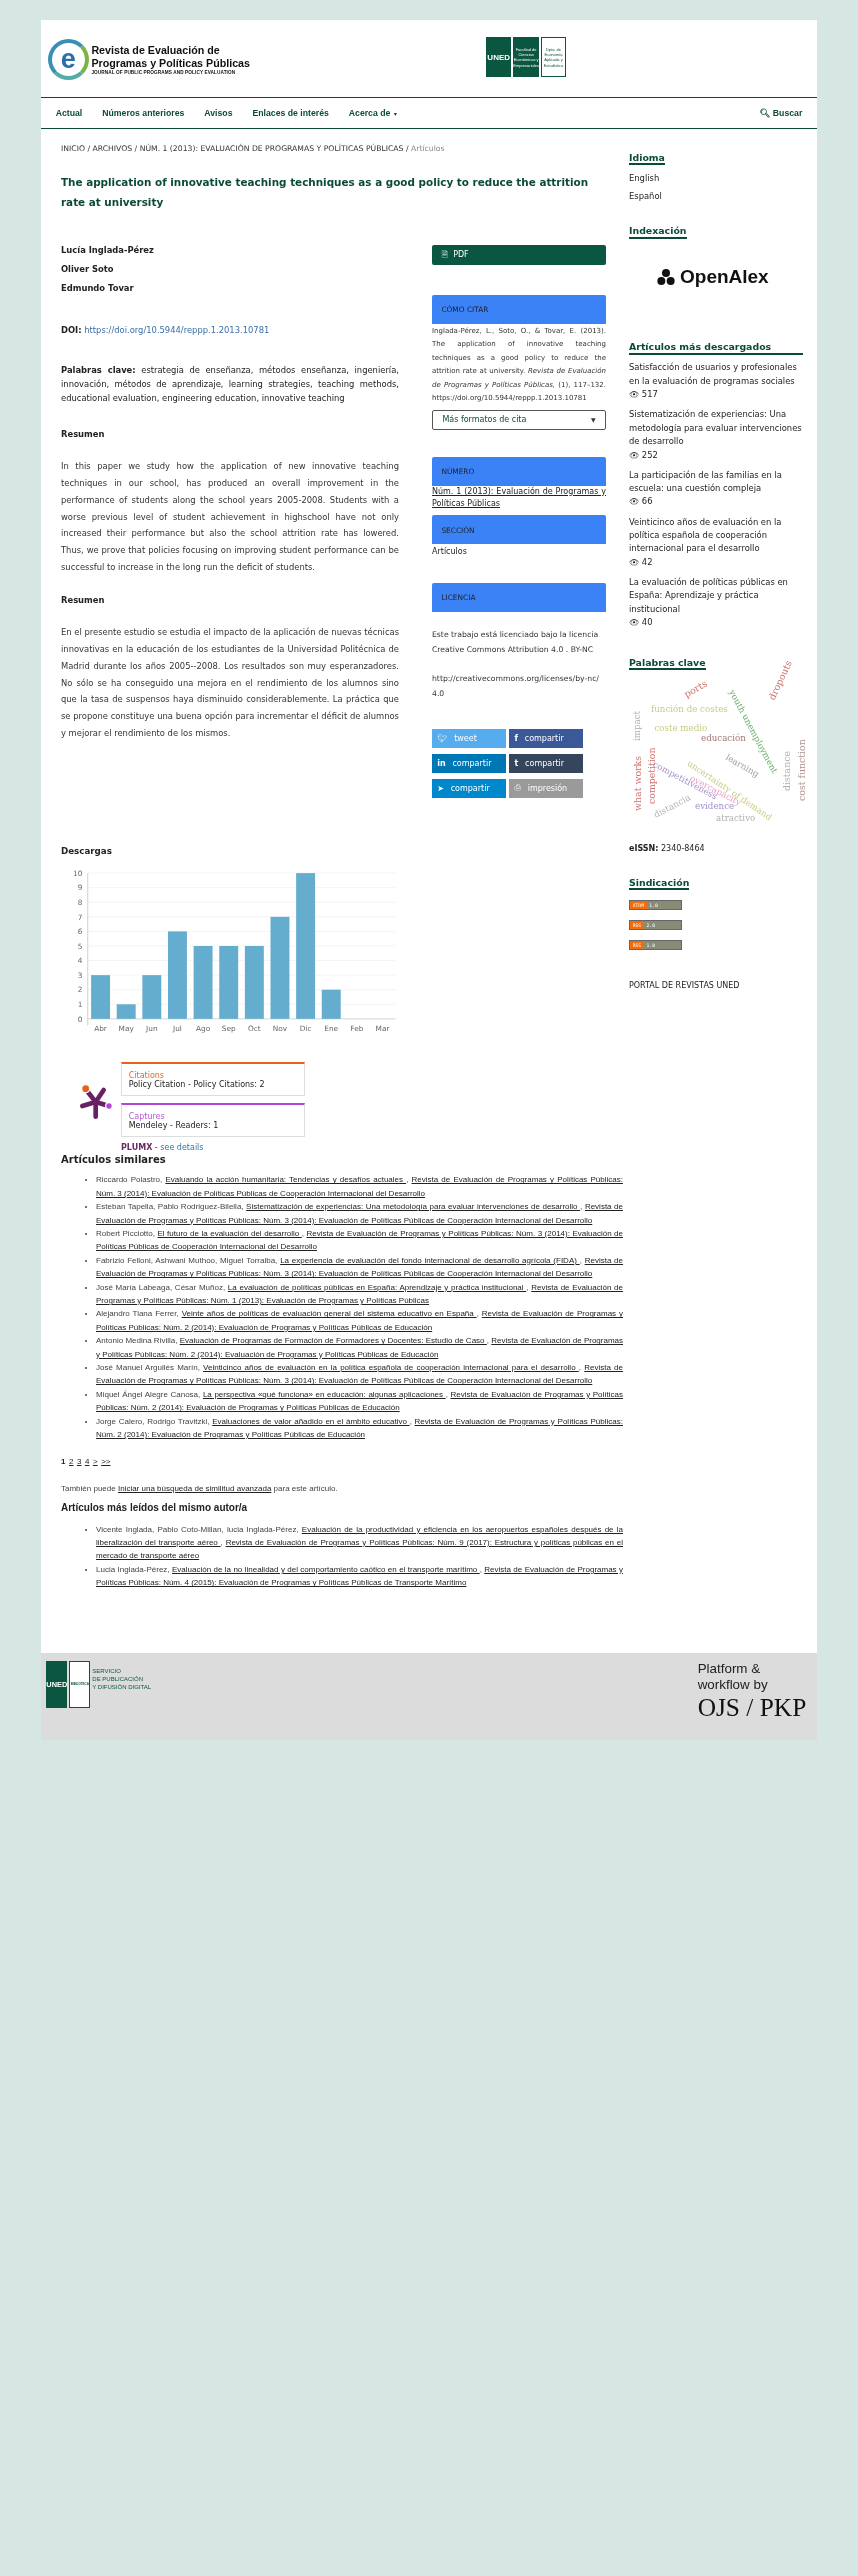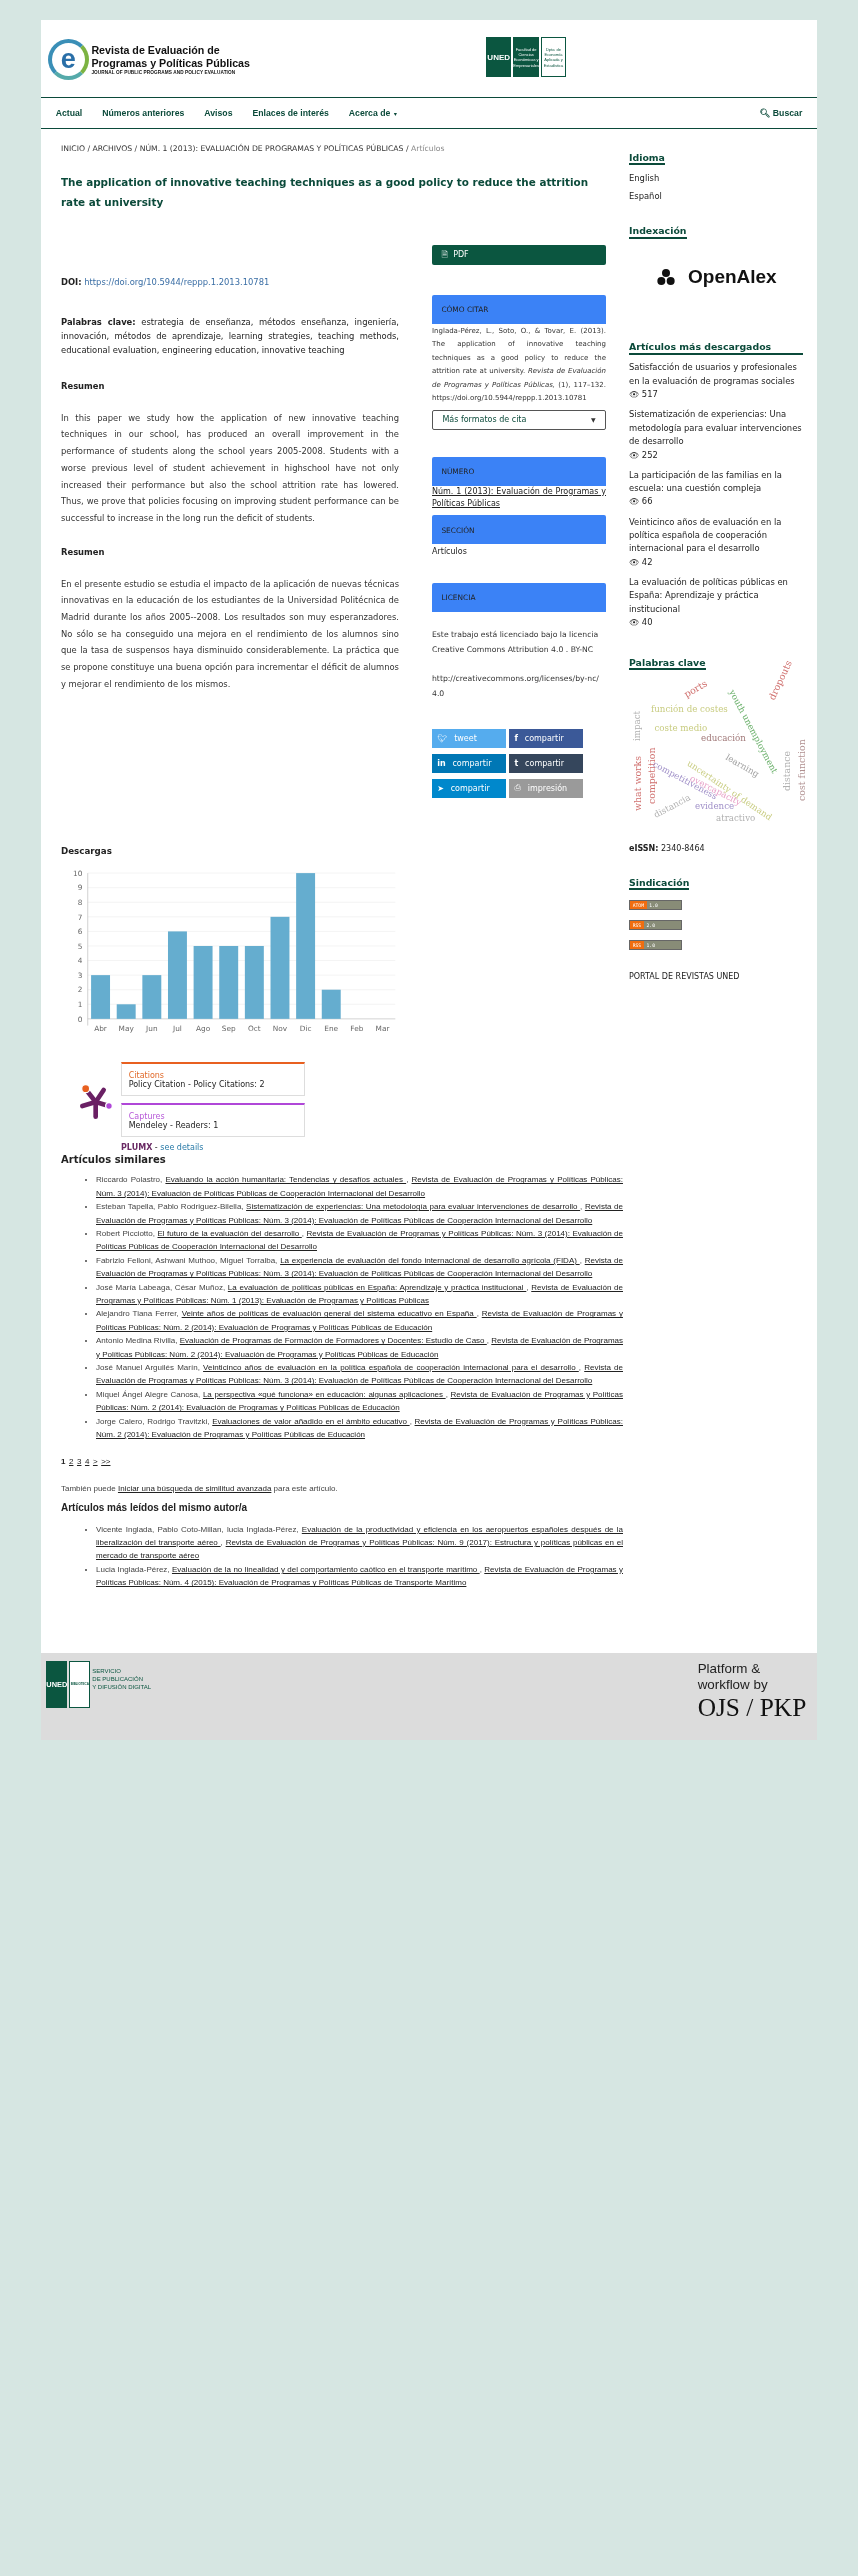--- a/index.html
+++ b/index.html
@@ -65,30 +65,30 @@
   .pager { margin-top:16px; font-size:8px; font-family:"Liberation Sans", sans-serif; }
   .pager .cur { font-weight:bold; }
   .pager a { text-decoration:underline; margin-left:1.3px; }
   .also { margin-top:17.4px; font-size:8px; color:#444; font-family:"Liberation Sans", sans-serif; }
   .also a { text-decoration:underline; color:#222; }
   .same-h { font-weight:bold; font-size:10px; margin-top:9.4px; font-family:"Liberation Sans", sans-serif; }
   .refs2 { padding-left:35px; margin-top:9.4px; }
   .side-h { color:#0b4a3a; font-weight:bold; font-size:9.4px; display:inline-block; border-bottom:2px solid #0b4a3a; padding-bottom:0.7px; margin-top:10.7px; }
   .side-h.full { display:block; }
   .side-item { font-size:8.4px; margin-top:8px; }
-  .openalex { display:flex; align-items:center; gap:12px; margin:27px 0 0 27px; font-size:19px; font-weight:bold; font-family:"Liberation Sans", sans-serif; color:#111; }
+  .openalex { display:flex; align-items:center; gap:4px; margin:27px 0 0 27px; font-size:19px; font-weight:bold; font-family:"Liberation Sans", sans-serif; color:#111; }
   .dl-item { font-size:8.4px; line-height:13.4px; margin-top:6.7px; color:#222; }
   .dl-count { display:flex; align-items:center; gap:2.7px; }
   .wordcloud { position:relative; height:127px; margin-top:13.4px; font-family:"DejaVu Serif", serif; }
   .wordcloud span { position:absolute; white-space:nowrap; }
   .issn { font-size:8px; margin-top:12px; }
   .feed { display:flex; width:53px; height:10px; border:0.7px solid #666; margin-top:10px; font-size:4.7px; font-family:"DejaVu Sans Mono", monospace; color:#fff; }
   .feed .a { background:#f06d10; padding:1.3px 2.7px; }
   .feed .b { background:#888c77; flex:1; padding:1.3px 2.7px; }
-  .portal { font-size:8px; margin-top:22px; }
+  .portal { font-size:8px; margin-top:31px; }
   .footer { background:#dcdcdc; height:87px; margin-top:63px; position:relative; }
   .f-logo { position:absolute; left:5.3px; top:8px; display:flex; align-items:flex-start; font-family:"Liberation Sans", sans-serif; }
   .f-uned { width:20px; height:47px; background:#0b5640; color:#fff; font-weight:bold; font-size:7.4px; display:flex; align-items:center; justify-content:center; width:21px; }
   .f-bib { width:20px; height:47px; background:#fff; border:0.7px solid #0b5640; margin-left:2px; font-size:3px; display:flex; align-items:center; justify-content:center; color:#0b5640; font-weight:bold; width:21px; }
   .f-text { margin-left:2px; font-size:6px; color:#0b5640; line-height:8px; margin-top:6.7px; }
   .f-ojs { position:absolute; right:10.7px; top:8px; text-align:left; font-family:"Liberation Sans", sans-serif;margin-left:12px; }
   .f-ojs .p1 { font-size:13.4px; line-height:16px; color:#222; }
   .f-ojs .p2 { font-size:25.4px; font-family:"Liberation Serif", serif; color:#111; line-height:28px; }
 </style>
 </head>
@@ -126,20 +126,25 @@
       <div class="breadcrumb">
         <a>INICIO</a> / 
         <a>ARCHIVOS</a> / 
         <a>NÚM. 1 (2013): EVALUACIÓN DE PROGRAMAS Y POLÍTICAS PÚBLICAS</a> / 
         <span class="cur">Artículos</span>
       </div>
       <h1 class="title">The application of innovative teaching techniques as a good policy to reduce the attrition rate at university</h1>
 
       <div class="cols">
         <div class="col-left">
+          <div class="authors">
+            <div>Lucía Inglada-Pérez</div>
+            <div>Oliver Soto</div>
+            <div>Edmundo Tovar</div>
+          </div>
           <div class="doi">
             <b>DOI:</b>
             <a>https://doi.org/10.5944/reppp.1.2013.10781</a>
           </div>
           <div class="kw" style="text-align:justify">
             <b>Palabras clave:</b>
             <span>estrategia de enseñanza, métodos enseñanza, ingeniería, innovación, métodos de aprendizaje, learning strategies, teaching methods, educational evaluation, engineering education, innovative teaching</span>
           </div>
           <div class="sec-h">Resumen</div>
           <div class="abstract">In this paper we study how the application of new innovative teaching techniques in our school, has produced an overall improvement in the performance of students along the school years 2005-2008. Students with a worse previous level of student achievement in highschool have not only increased their performance but also the school attrition rate has lowered. Thus, we prove that policies focusing on improving student performance can be successful to increase in the long run the deficit of students.</div>

